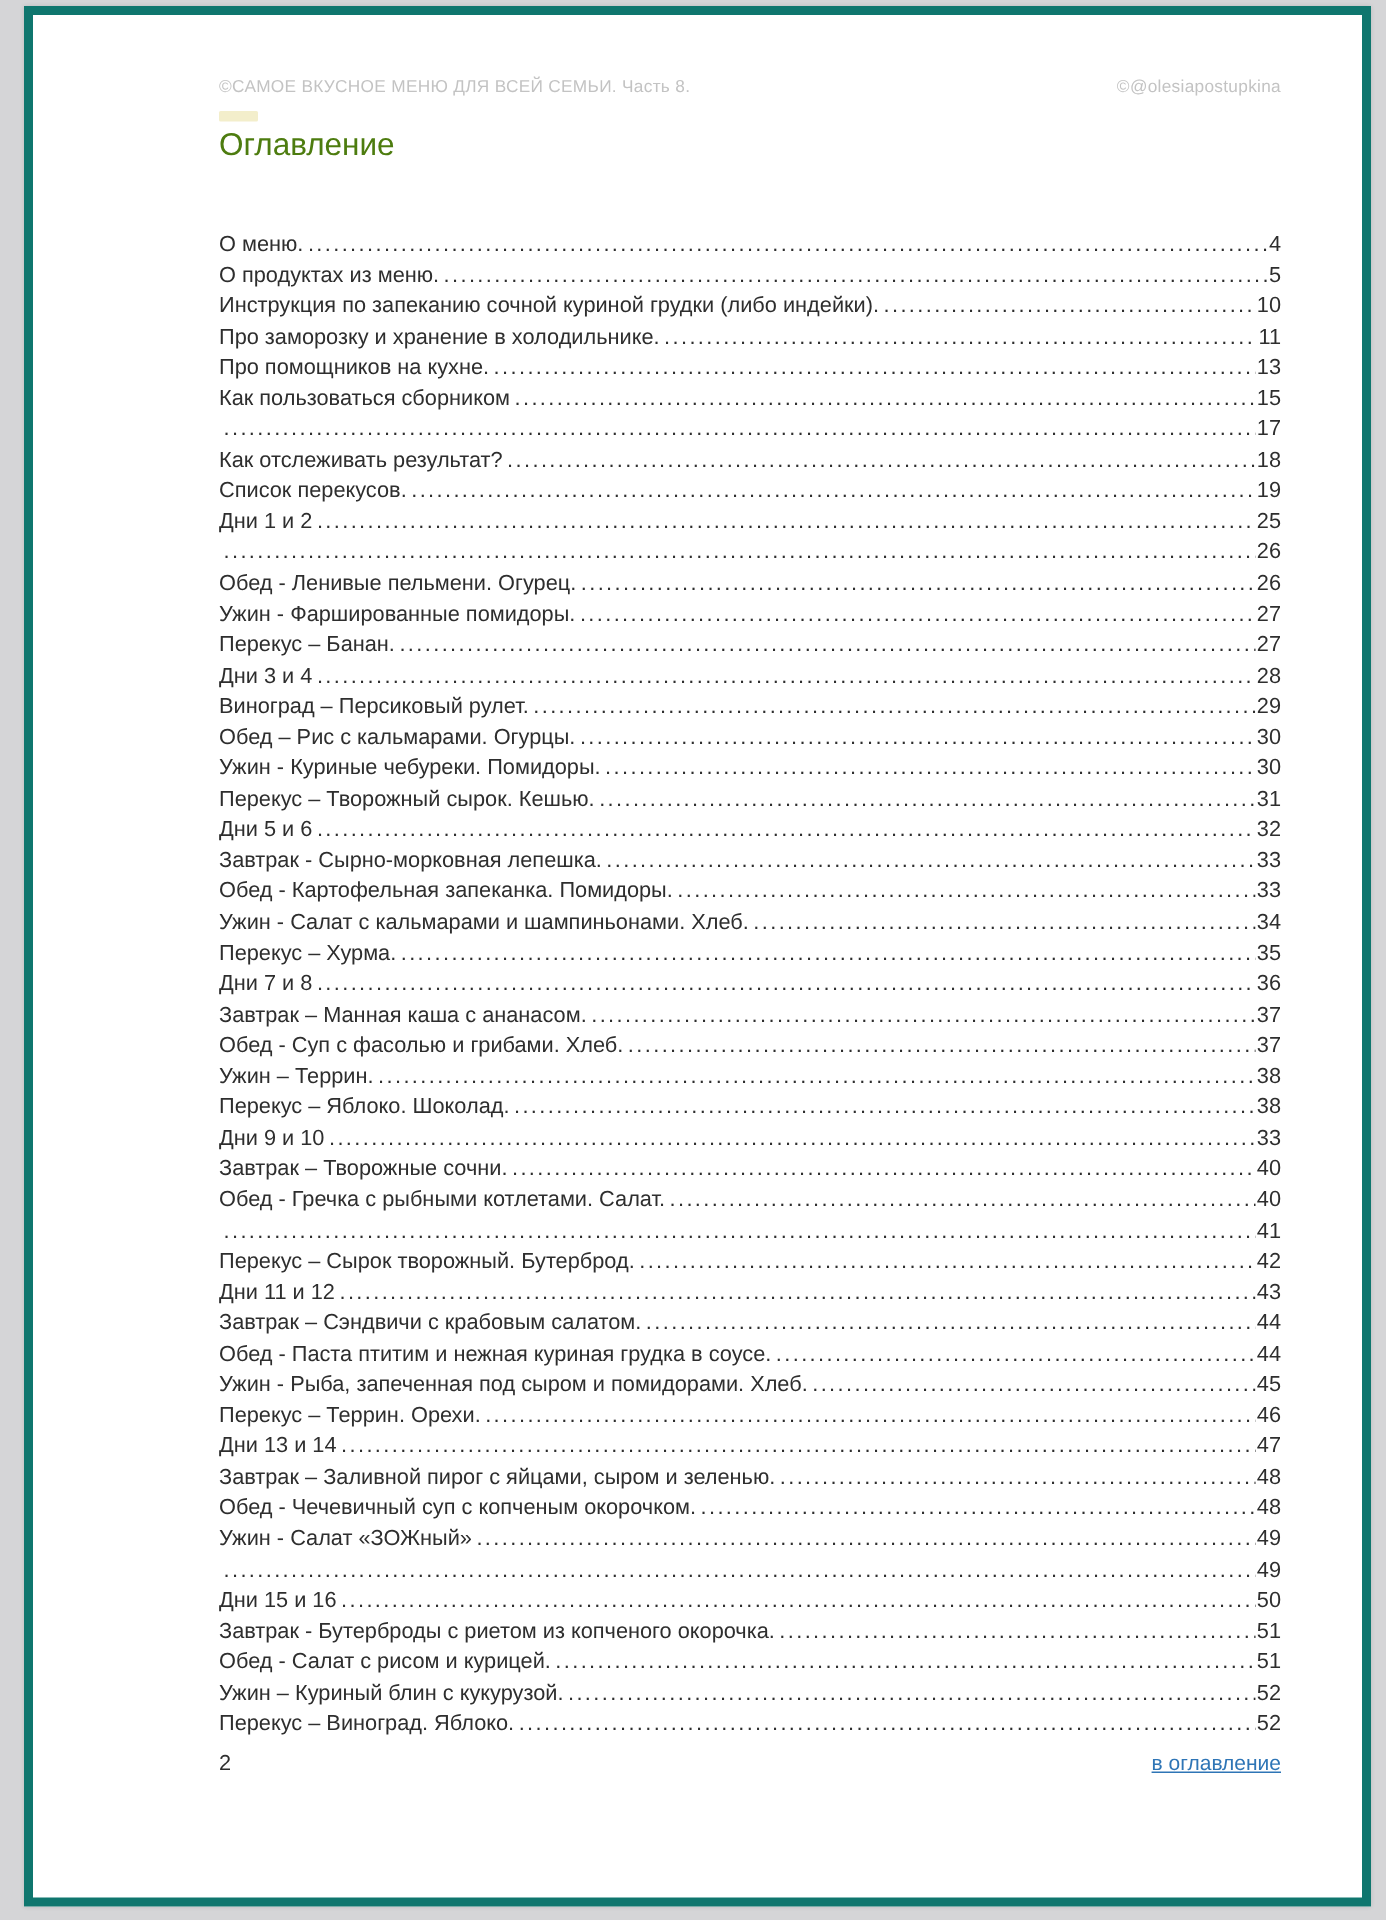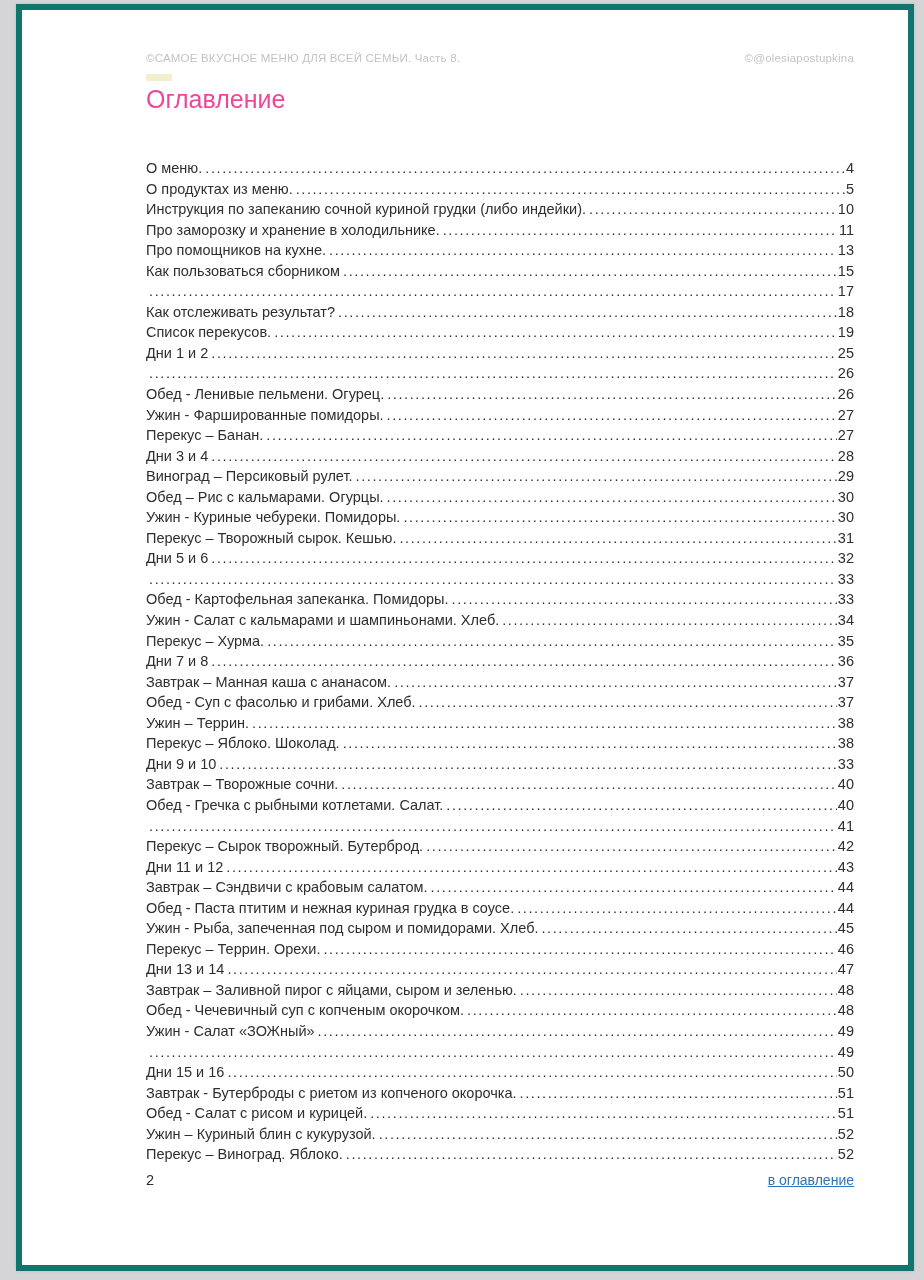--- a/index.html
+++ b/index.html
@@ -27,22 +27,22 @@
     letter-spacing:0.2px;
   }
   .highlight-artifact {
     margin:10px 0 0 124px;
     width:26px; height:7px;
     background:rgba(233,224,160,0.55);
     border-radius:1px;
   }
   .doc-title {
     margin:4px 0 0 124px;
-    font-size:25px;
-    color:#ec4899;
+    font-size:21px;
+    color:#4d7c0f;
     font-weight:400;
   }
   .toc {
     margin:44px 54px 0 124px;
     font-size:14.5px;
     color:#2e2e2e;
   }
   .toc-row {
     display:flex;
     align-items:center;
@@ -204,20 +204,21 @@
     <span class="p">31</span>
   </div>
 
   <div class="toc-row">
     <span class="t">Дни 5 и 6</span>
     <span class="d">............................................................................................................................................................................................................................................................................................................</span>
     <span class="p">32</span>
   </div>
 
   <div class="toc-row">
+    <span class="t">Завтрак - Сырно-морковная лепешка. </span>
     <span class="d">............................................................................................................................................................................................................................................................................................................</span>
     <span class="p">33</span>
   </div>
 
   <div class="toc-row">
     <span class="t">Обед - Картофельная запеканка. Помидоры. </span>
     <span class="d">............................................................................................................................................................................................................................................................................................................</span>
     <span class="p">33</span>
   </div>
 

